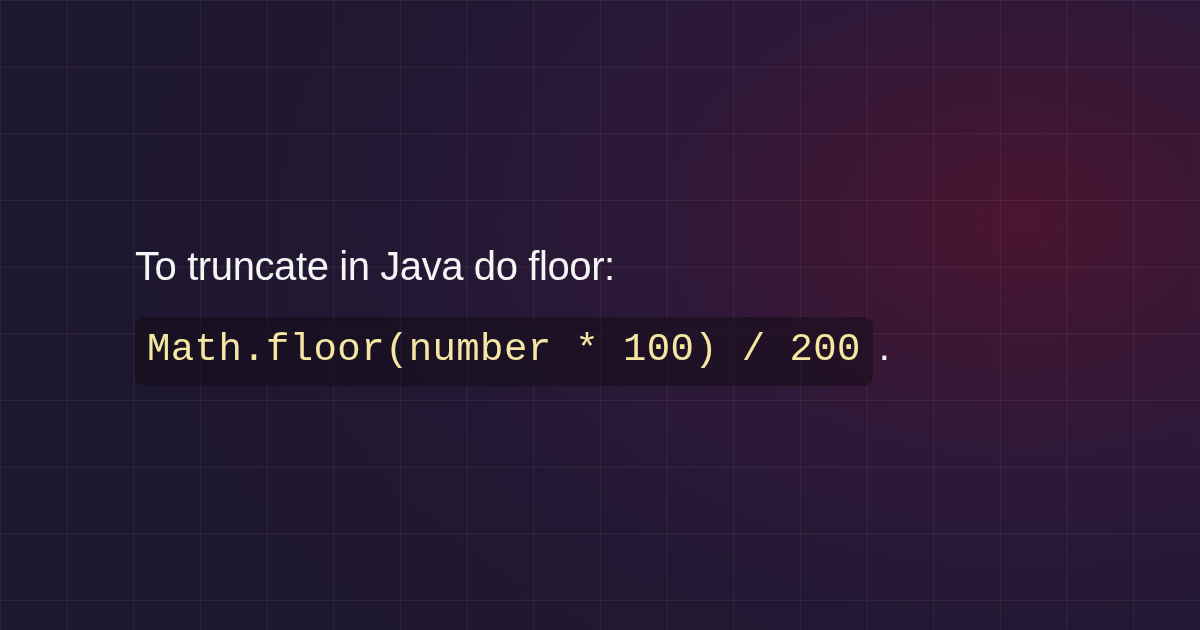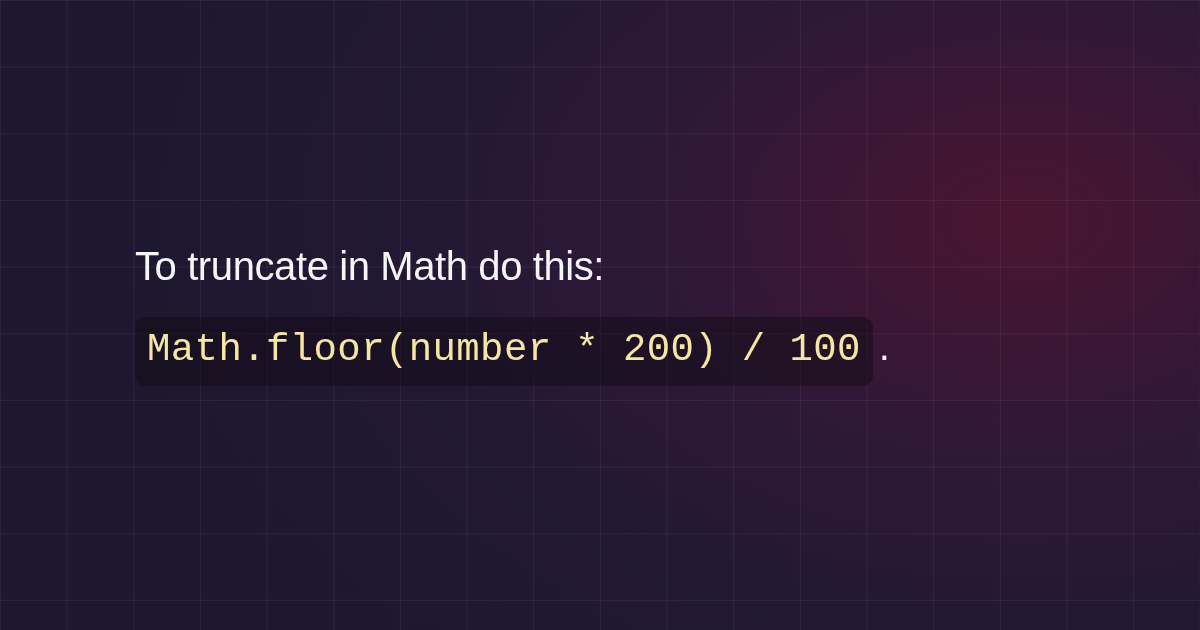--- a/index.html
+++ b/index.html
@@ -65,17 +65,17 @@
       margin-left: 6px;
     }
   </style>
 </head>
 <body>
 
 <div class="background"></div>
 <div class="grid-overlay"></div>
 
 <div class="content">
-  <div class="heading">To truncate in Math do this:</div>
+  <div class="heading">To truncate in Java do floor:</div>
   <div class="code-line">
-    <span class="code">Math.floor(number * 200) / 100</span><span class="period">.</span>
+    <span class="code">Math.floor(number * 100) / 200</span><span class="period">.</span>
   </div>
 </div>
 
 </body></html>

